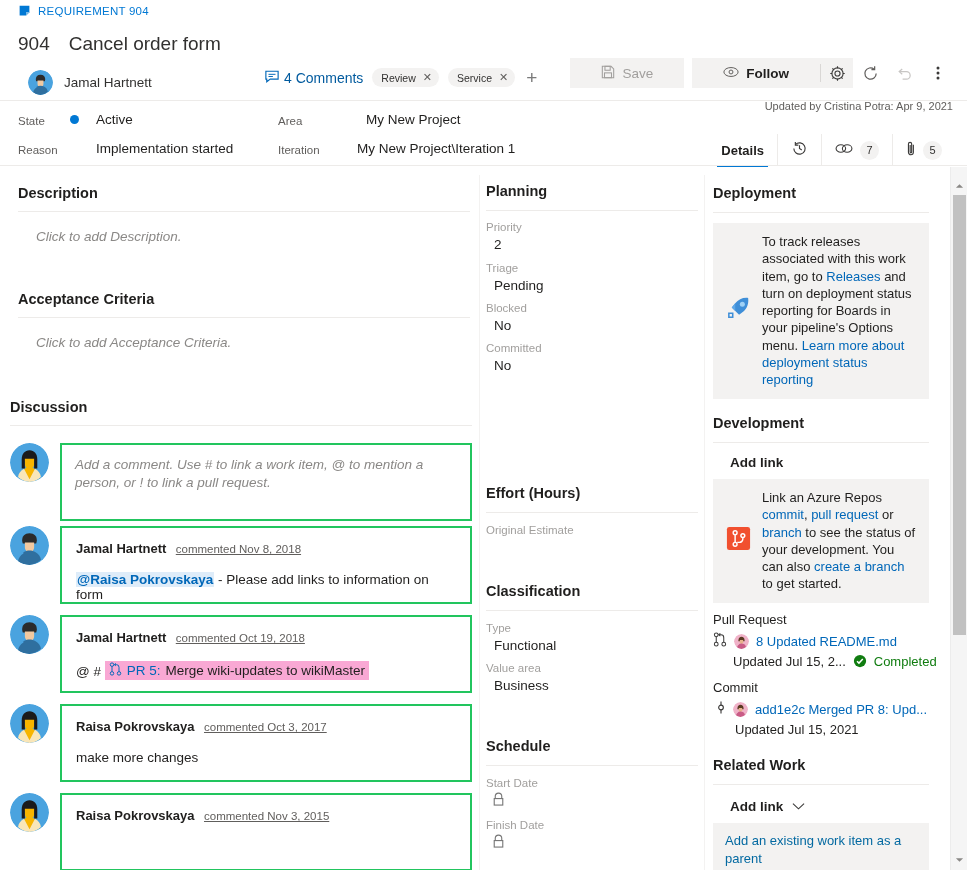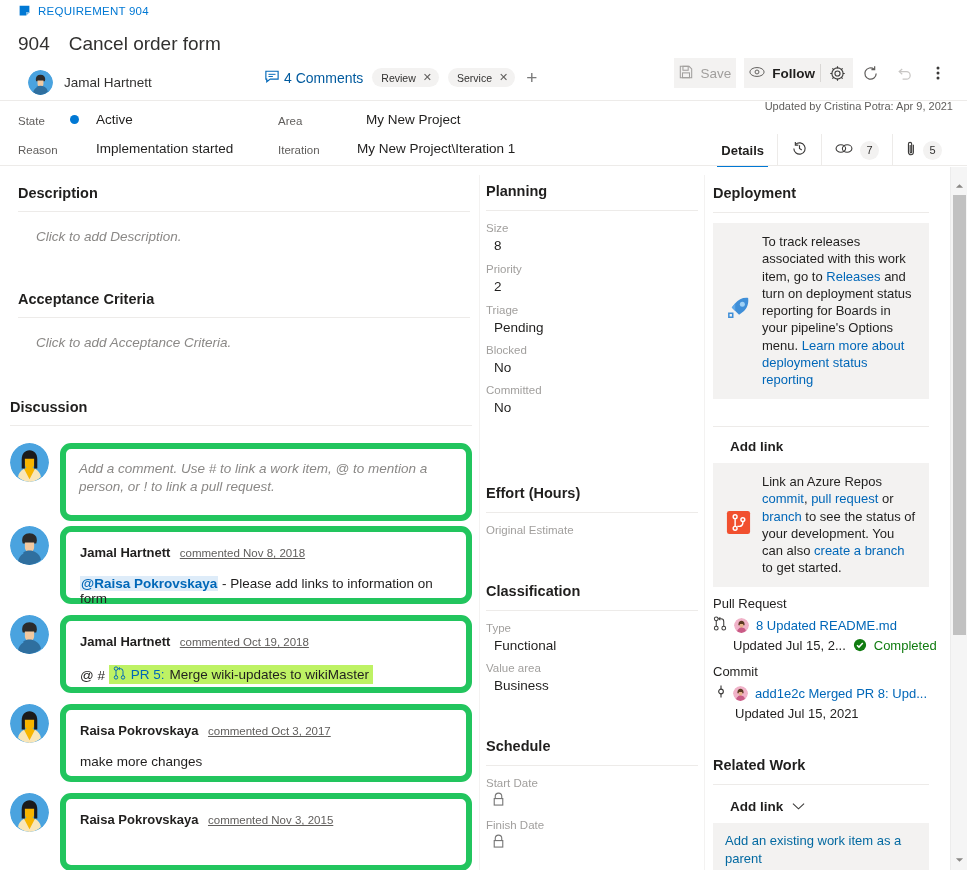--- a/index.html
+++ b/index.html
@@ -52,21 +52,21 @@
     background: #f3f2f1; border-radius: 10px;
     font-size: 10.5px; color: #323130; white-space: nowrap;
   }
   .tag-x { color: #605e5c; font-size: 11px; line-height: 1; cursor: pointer; }
   .tag-add { color: #7a7a7a; font-size: 19px; line-height: 1; margin-left: 2px; cursor: pointer; font-weight: 300; }
 
   
   .toolbar { position: absolute; right: 12px; top: 58px; display: flex; align-items: center; }
   .tb-btn {
     display: flex; align-items: center; gap: 7px;
-    height: 30px; padding: 0 5px;
+    height: 30px; padding: 0 31px;
     font-size: 13.5px; background: transparent; border: none; cursor: pointer;
   }
   .tb-save { background: #f3f2f1; color: #a19f9d; }
   .tb-followgroup { display: flex; align-items: center; background: #f3f2f1; margin-left: 8px; }
   .tb-follow { color: #201f1e; font-weight: 600; }
   .tb-sep { width: 1px; height: 18px; background: #d9d7d5; }
   .tb-gear { width: 32px; justify-content: center; padding: 0; }
   .tb-plain { width: 34px; justify-content: center; padding: 0; color: #605e5c; }
   .tb-plain.faded { color: #c8c6c4; }
 
@@ -107,28 +107,28 @@
 
   .col-sep { position:absolute; top: 8px; width:1px; height:695px; background:#f3f2f1; }
 
   .sec-title { font-size: 14.5px; font-weight: 700; color: #201f1e; }
   .sec-rule { height: 1px; background: #edebe9; }
 
   .placeholder-text { font-style: italic; color: #8a8886; font-size: 13.5px; }
 
   
   .comment-box {
-    border: 6px solid #22c55e; background: #fff; border-radius: 11px;
+    border: 2px solid #22c55e; background: #fff; border-radius: 0;
   }
   .comment-row { display: flex; gap: 11px; align-items: flex-start; }
   .comment-author { font-size: 13px; font-weight: 700; color: #201f1e; }
   .comment-date { font-size: 11.5px; color: #605e5c; text-decoration: underline; cursor: pointer; }
   .comment-text { font-size: 13.5px; color: #201f1e; }
   .mention { color: #0067b8; font-weight: 700; background: #deecf9; padding: 0 1px; }
-  .pr-inline { background: #bef264; padding: 1px 4px; display:inline-flex; align-items:center; gap:5px;text-align:center; }
+  .pr-inline { background: #f9a8d4; padding: 1px 4px; display:inline-flex; align-items:center; gap:5px;text-align:center; }
   .pr-inline .pr-num { color: #0067b8; }
 
   
   .mid-label { font-size: 11.5px; color: #a19f9d; }
   .mid-value { font-size: 13.5px; color: #201f1e; padding-left: 8px; }
 
   
   .info-card { background: #f3f2f1; display: flex; align-items: center; gap: 10px; padding: 10px 12px; }
   .info-card p { margin: 0; font-size: 13px; line-height: 1.33; color: #201f1e; }
   .lnk { color: #0067b8; cursor: pointer; }
@@ -445,24 +445,20 @@
         </div>
       </div>
     </div>
 
     <div class="col-mid">
 
       <div style="position:absolute; left:6px; top:16px; width:212px;">
         <div class="sec-title">Planning</div>
         <div class="sec-rule" style="margin-top:11px;"></div>
 
-        <div style="margin-top:11px;">
-          <div class="mid-label">Size</div>
-          <div class="mid-value" style="margin-top:4px;">8</div>
-        </div>
         <div style="margin-top:10px;">
           <div class="mid-label">Priority</div>
           <div class="mid-value" style="margin-top:4px;">2</div>
         </div>
         <div style="margin-top:10px;">
           <div class="mid-label">Triage</div>
           <div class="mid-value" style="margin-top:4px;">Pending</div>
         </div>
         <div style="margin-top:9px;">
           <div class="mid-label">Blocked</div>
@@ -534,20 +530,21 @@
               <path d="M4 19h4v4H4z" fill="none" stroke="#3f8fd8" stroke-width="1.6"></path>
             </svg>
           </span>
           <p>
             <span>To track releases associated with this work item, go to </span><span class="lnk">Releases</span><span> and turn on deployment status reporting for Boards in your pipeline's Options menu. </span><span class="lnk">Learn more about deployment status reporting</span>
           </p>
         </div>
       </div>
 
       <div style="position:absolute; left:8px; top:248px; width:216px;">
+        <div class="sec-title">Development</div>
         <div class="sec-rule" style="margin-top:11px;"></div>
         <div class="sub-head" style="margin-top:12px; margin-left:17px;">Add link</div>
         <div class="info-card" style="margin-top:9px;">
           <span style="flex:none;">
             <svg width="27" height="27" viewBox="0 0 28 28">
               <rect x="2" y="2" width="24" height="24" rx="2.5" fill="#f1502f"></rect>
               <circle cx="10.5" cy="8" r="2" fill="none" stroke="#fff" stroke-width="1.5"></circle>
               <circle cx="10.5" cy="20" r="2" fill="none" stroke="#fff" stroke-width="1.5"></circle>
               <circle cx="18.5" cy="11" r="2" fill="none" stroke="#fff" stroke-width="1.5"></circle>
               <path d="M10.5 10v8M18.5 13v1.5a3.5 3.5 0 0 1-3.5 3.5h-2.3" fill="none" stroke="#fff" stroke-width="1.5"></path>

